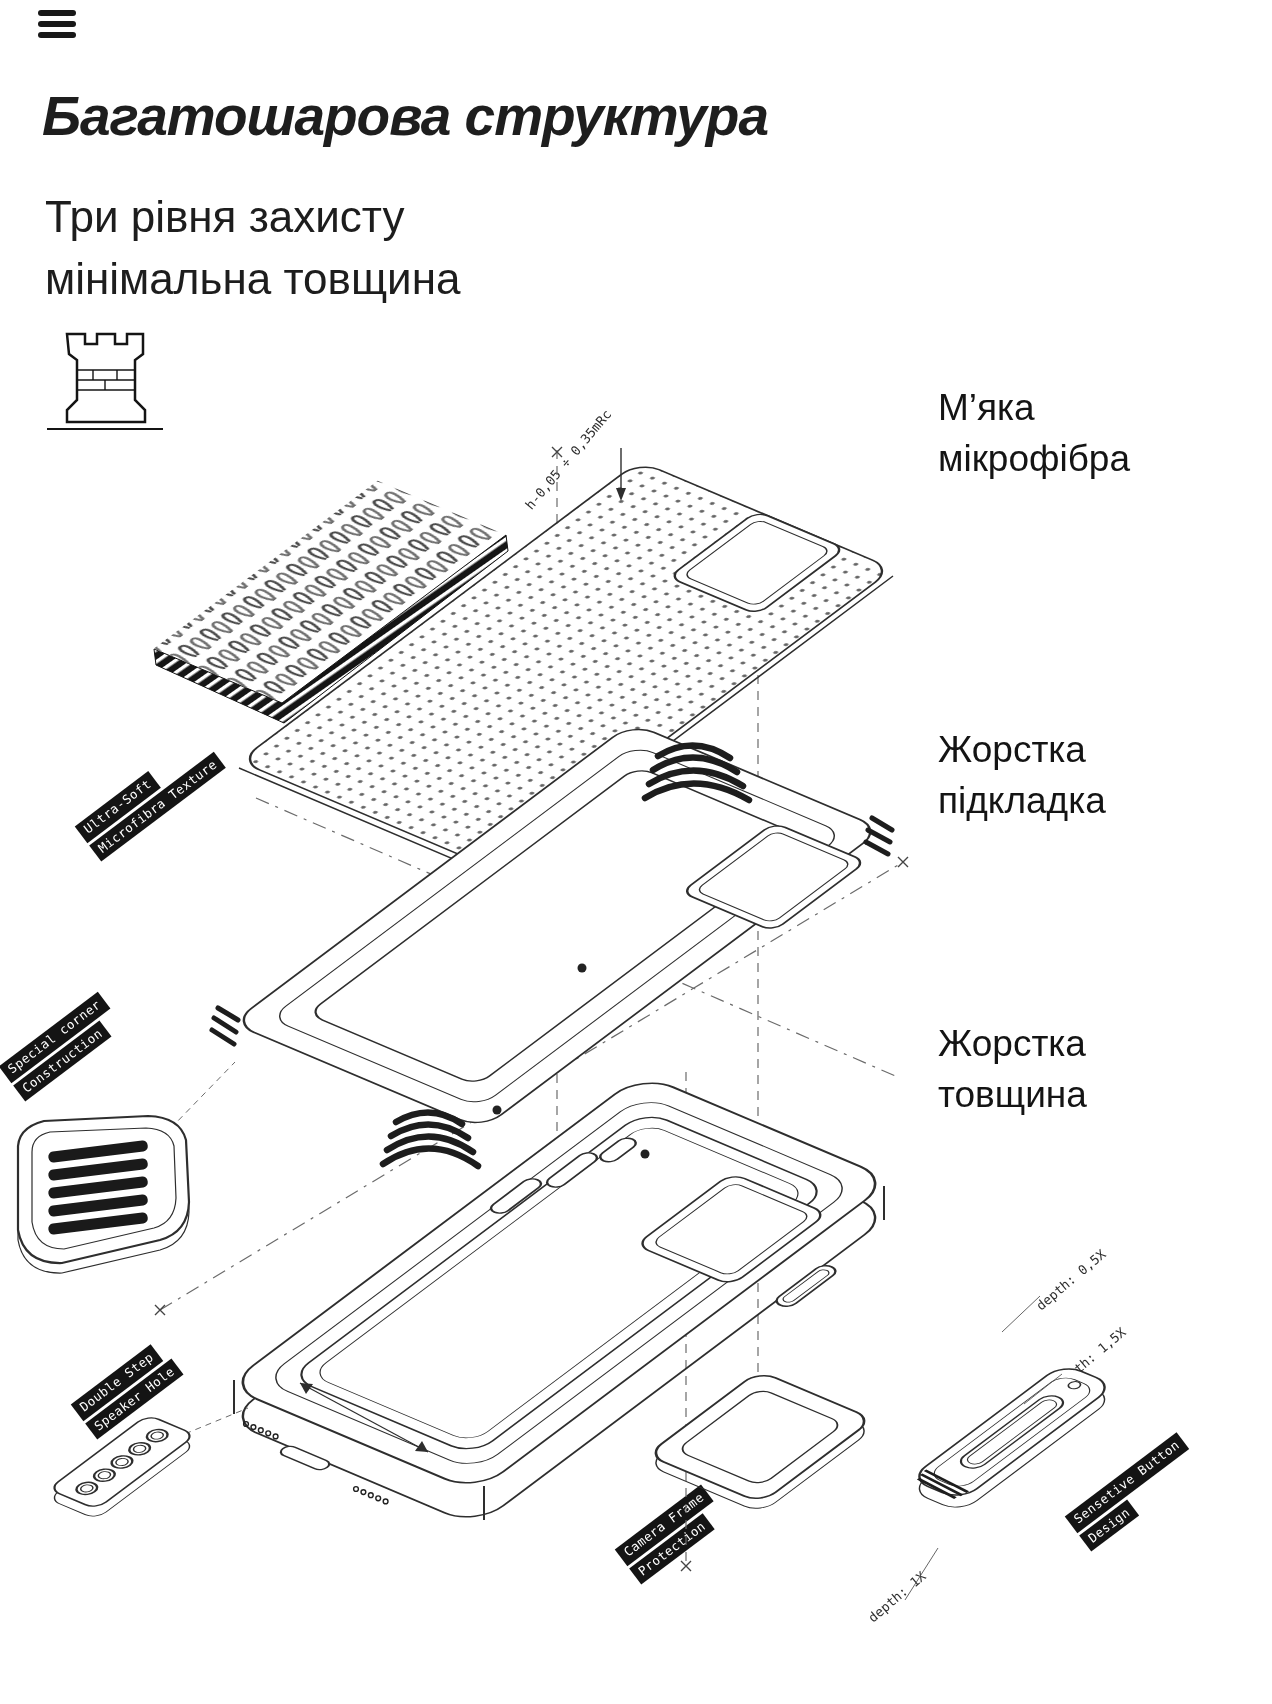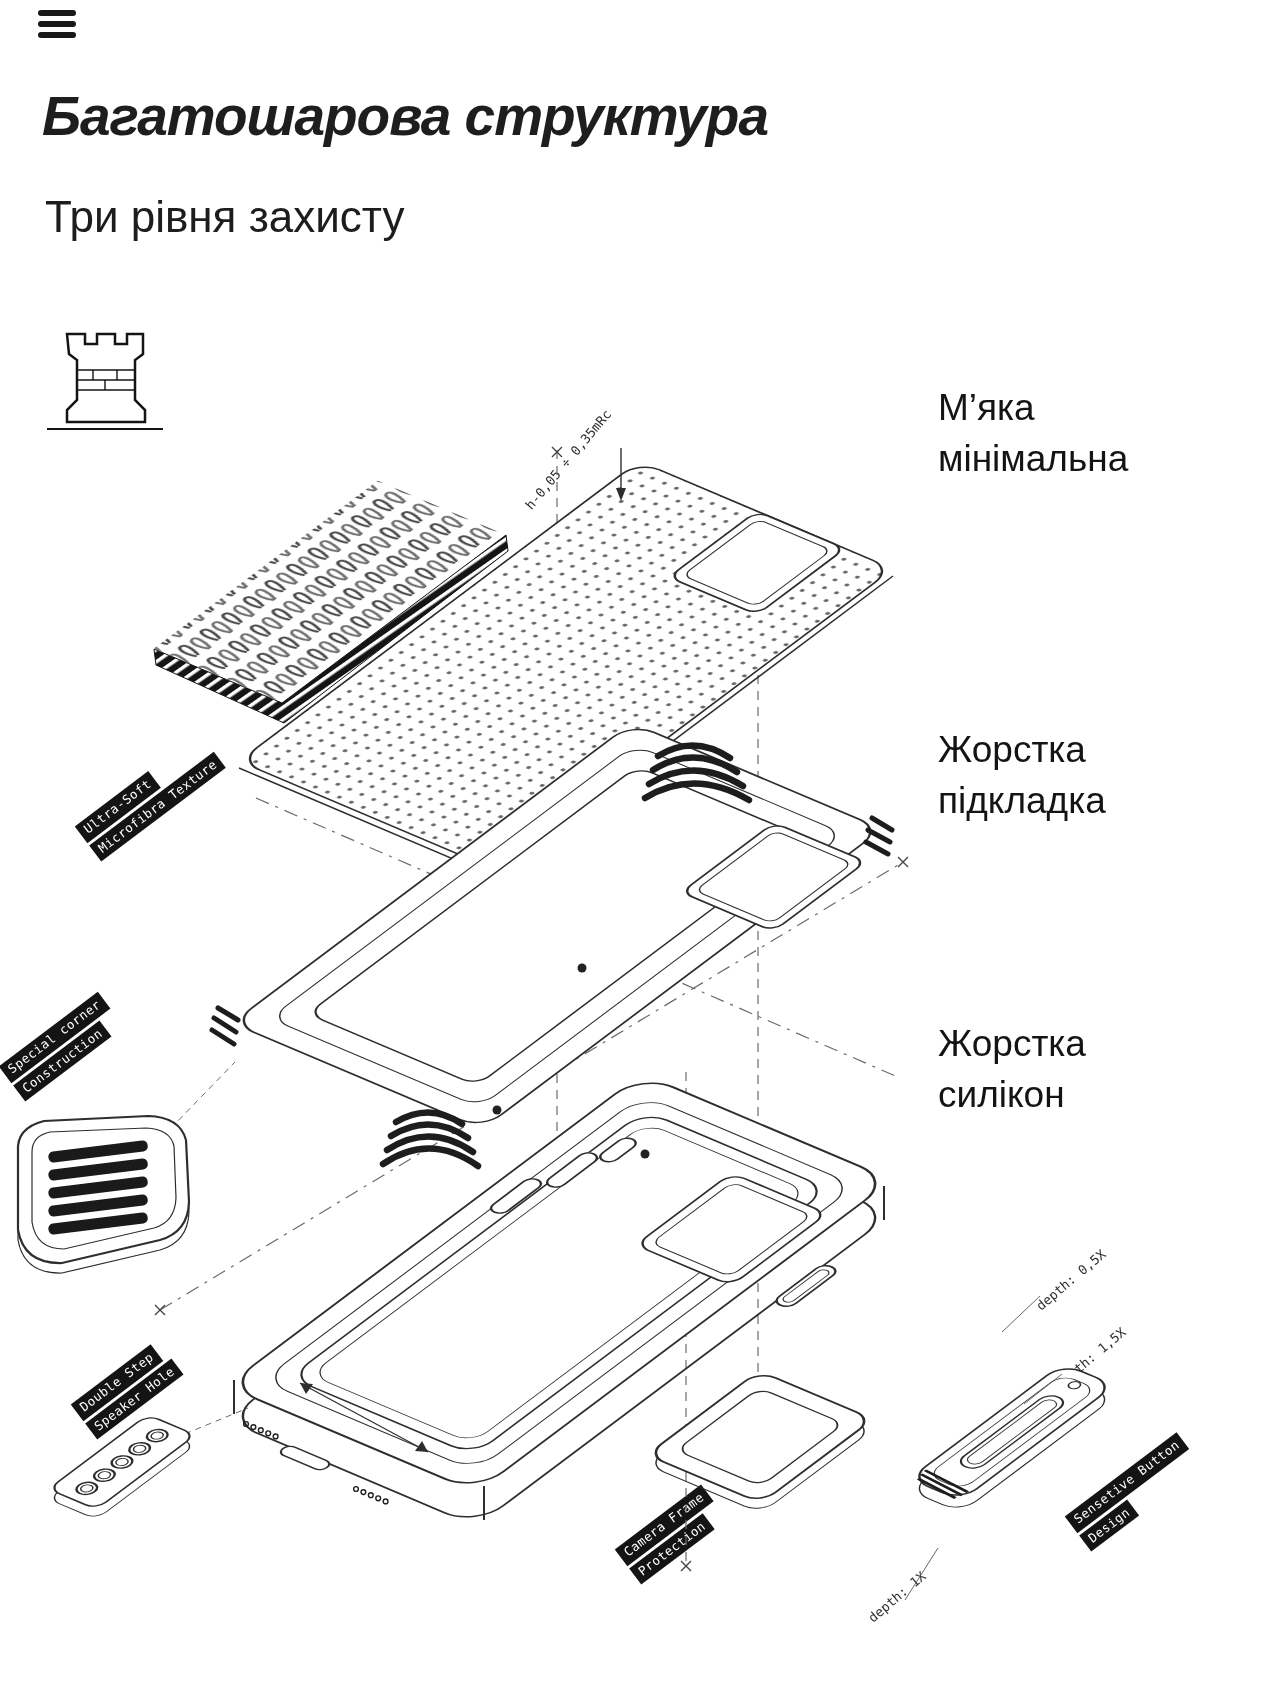--- a/index.html
+++ b/index.html
@@ -38,33 +38,34 @@
 
   <div class="hamburger">
     <div class="bar"></div>
     <div class="bar"></div>
     <div class="bar"></div>
   </div>
 
   <div class="title">Багатошарова структура</div>
   <div class="subtitle">
     <div>Три рівня захисту</div>
+    <div>мінімальна товщина</div>
   </div>
 
   <div class="layer-label label-1">
     <div>М’яка</div>
-    <div>мінімальна</div>
+    <div>мікрофібра</div>
   </div>
   <div class="layer-label label-2">
     <div>Жорстка</div>
     <div>підкладка</div>
   </div>
   <div class="layer-label label-3">
     <div>Жорстка</div>
-    <div>силікон</div>
+    <div>товщина</div>
   </div>
 
   <div class="tag tag-1">
     <span>Ultra-Soft</span>
     <span>Microfibra Texture</span>
   </div>
   <div class="tag tag-2">
     <span>Special corner</span>
     <span>Construction</span>
   </div>

